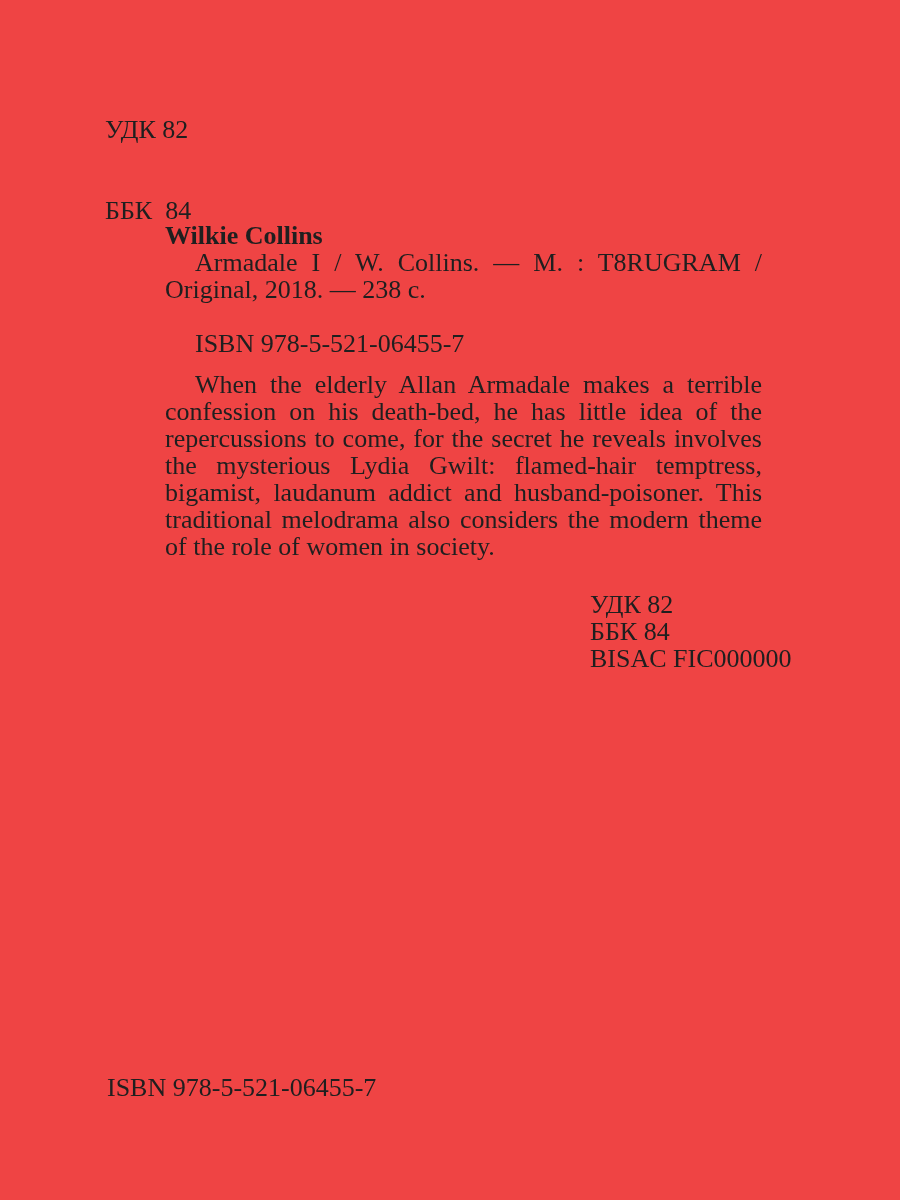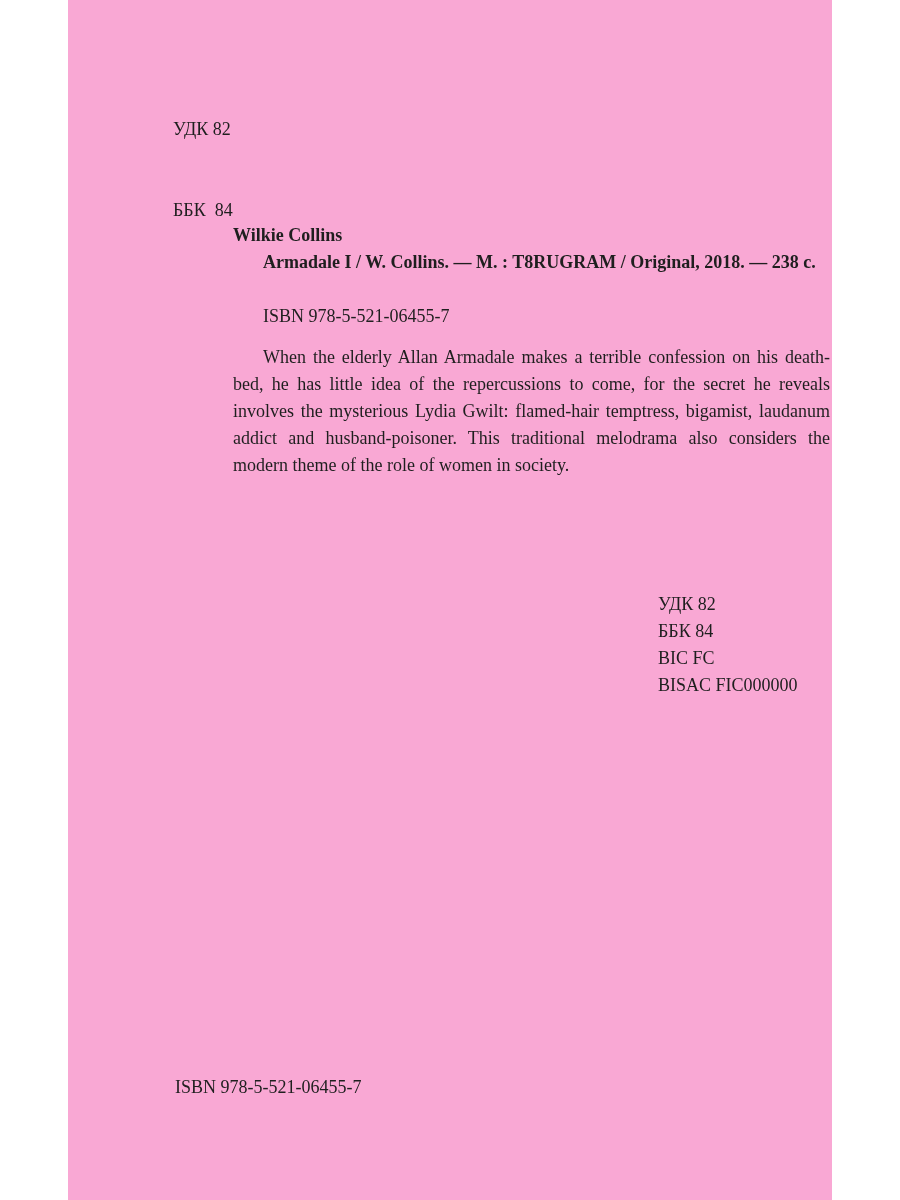--- a/index.html
+++ b/index.html
@@ -1,45 +1,44 @@
 <!DOCTYPE html>
 <html><head>
 <meta charset="utf-8">
 <style>
   * { margin: 0; padding: 0; box-sizing: border-box; }
   html, body { background: #ffffff; }
   .page {
     position: relative;
-    width: 764px;
+    width: 900px;
     height: 1200px;
     margin: 0 auto;
-    background: #f9a8d4;
+    background: #ef4444;
     font-family: "Liberation Serif", "DejaVu Serif", serif;
     color: #1f1f1f;
-    font-size: 18px;
+    font-size: 26px;
     line-height: 27px;
     overflow: hidden;
   }
   .top-codes {
     position: absolute;
     left: 105px;
     top: 62px;
     white-space: pre-wrap;
   }
   .book-block {
     position: absolute;
     left: 165px;
     top: 222px;
     width: 597px;
   }
   .author { font-weight: bold; }
   .citation {
     text-align: justify;
     text-indent: 30px;
-    font-weight: bold;
   }
   .isbn-line {
     margin-top: 27px;
     text-indent: 30px;
   }
   .annotation {
     margin-top: 14px;
     text-align: justify;
     text-indent: 30px;
   }
@@ -73,20 +72,19 @@
   <div class="book-block">
     <div class="author">Wilkie Collins</div>
     <div class="citation">Armadale I / W. Collins. — M. : T8RUGRAM / Original, 2018. — 238 с.</div>
     <div class="isbn-line">ISBN 978-5-521-06455-7</div>
     <div class="annotation">When the elderly Allan Armadale makes a terrible confession on his death-bed, he has little idea of the repercussions to come, for the secret he reveals involves the mysterious Lydia Gwilt: flamed-hair temptress, bigamist, laudanum addict and husband-poisoner. This traditional melodrama also considers the modern theme of the role of women in society.</div>
   </div>
 
   <div class="classification">
     <div>УДК 82</div>
     <div>ББК 84</div>
-    <div>BIC FC</div>
     <div>BISAC FIC000000</div>
   </div>
 
   <div class="footer-isbn">ISBN 978-5-521-06455-7</div>
 
 
 </div>
 
 </body></html>

